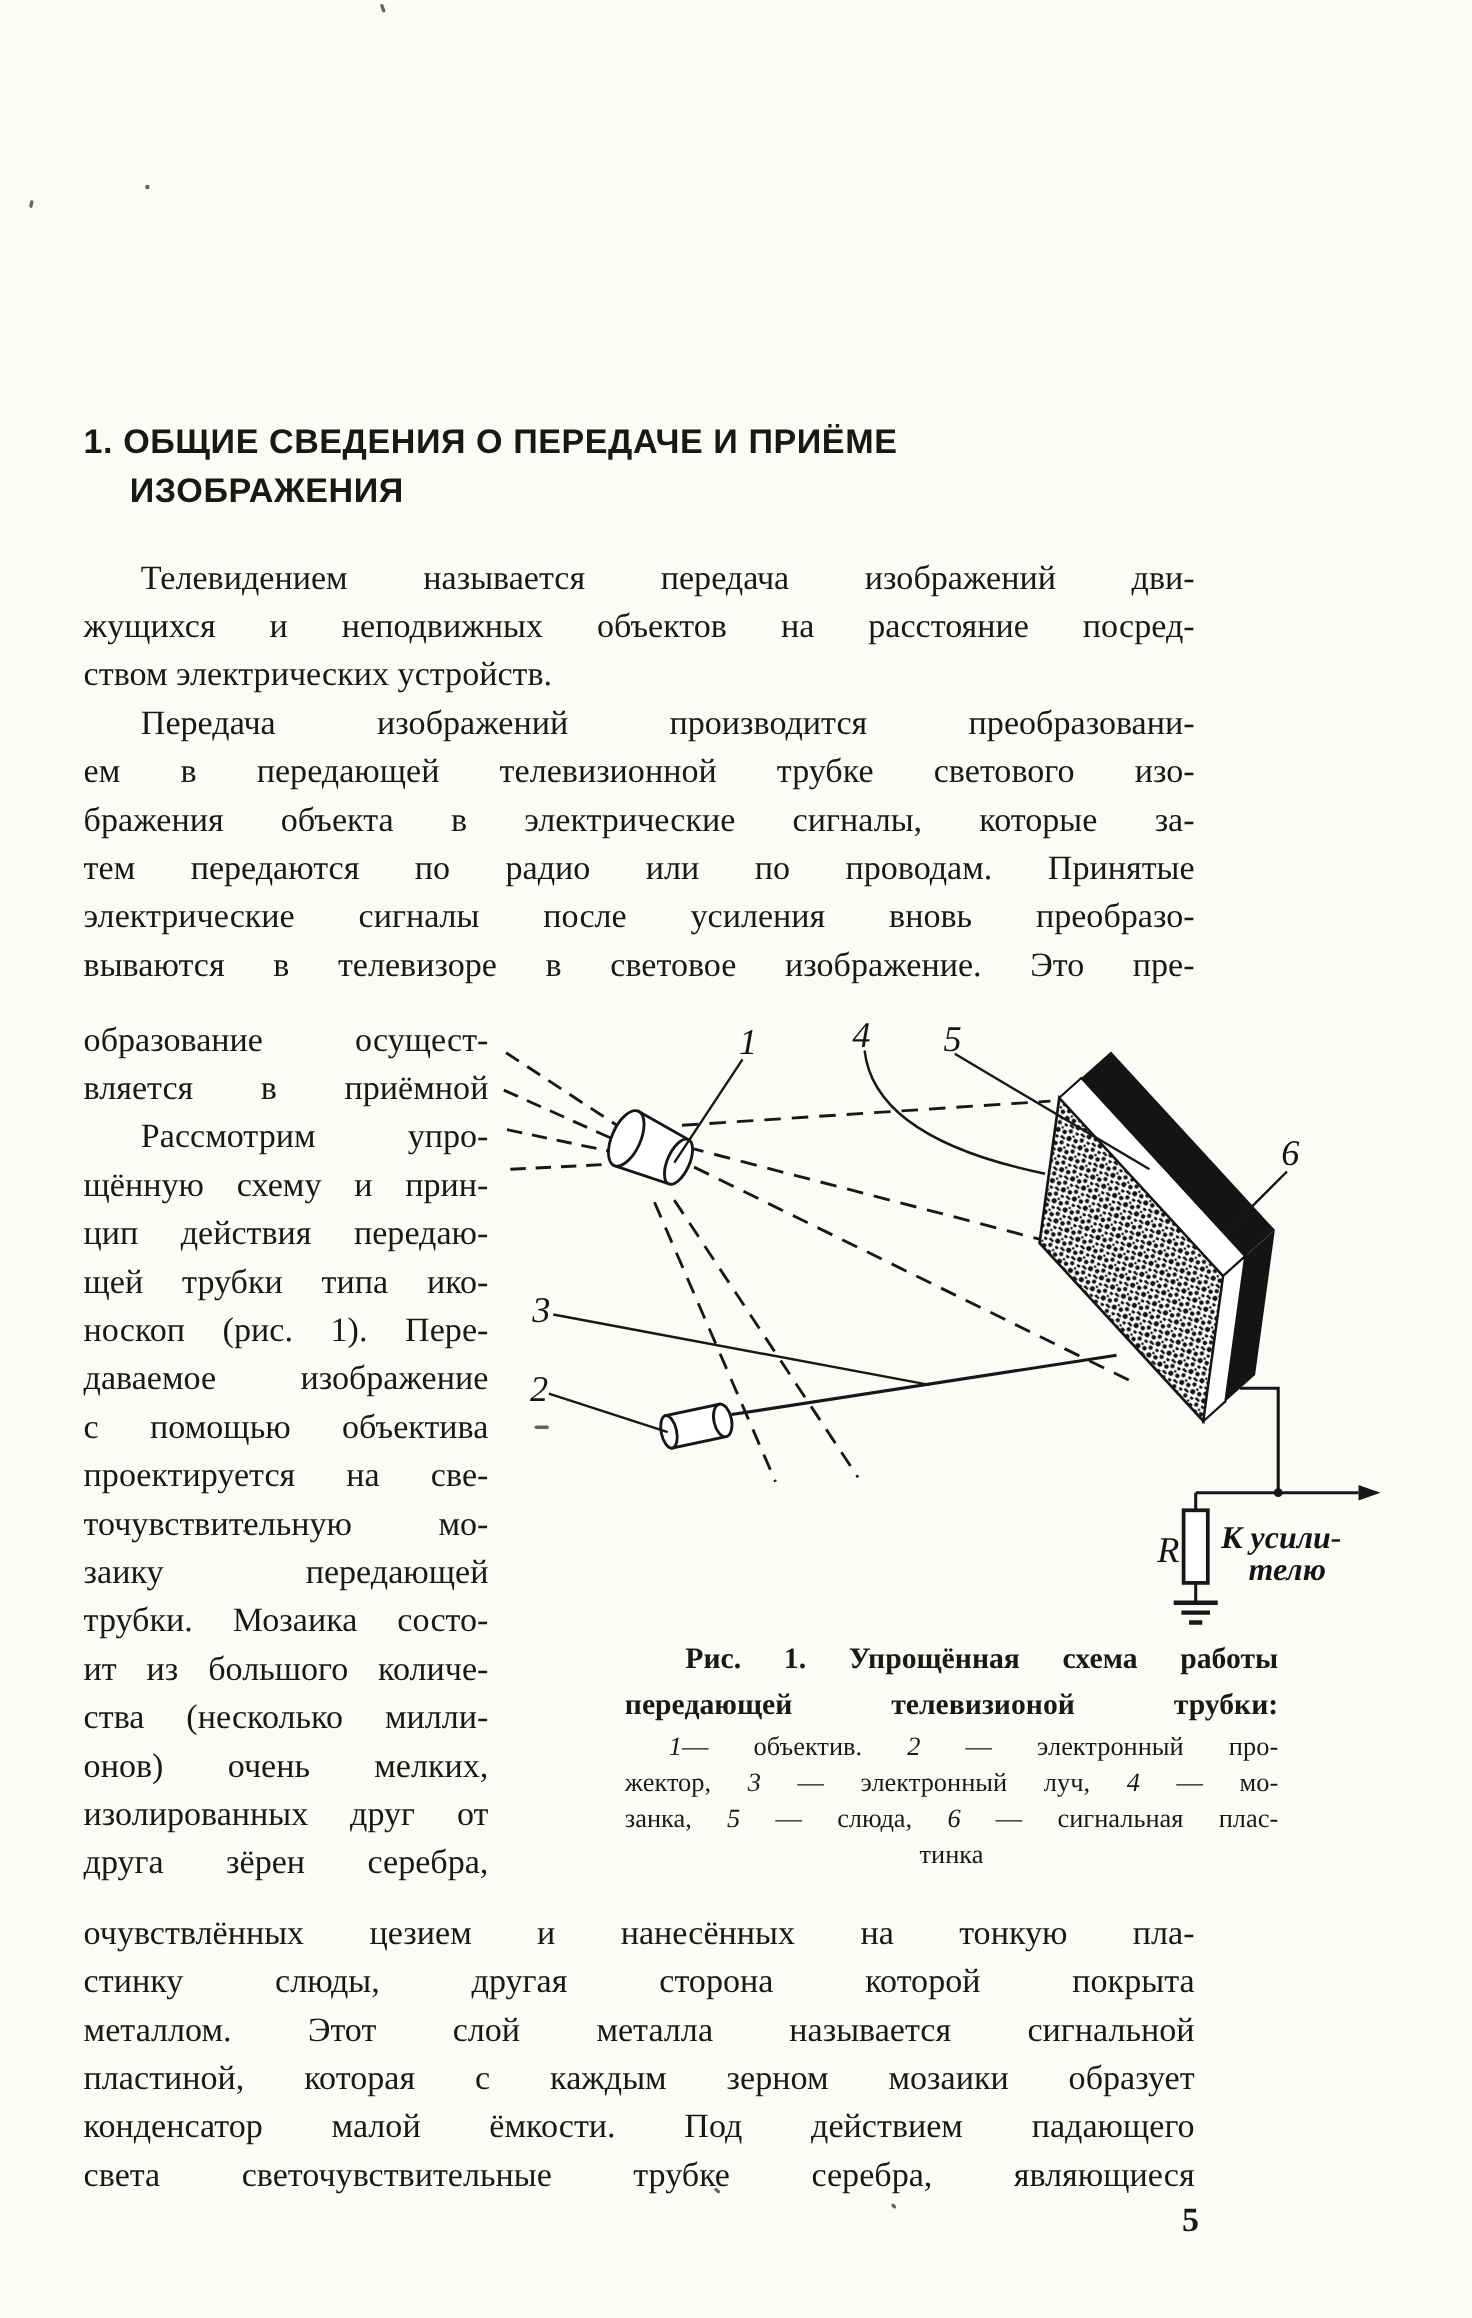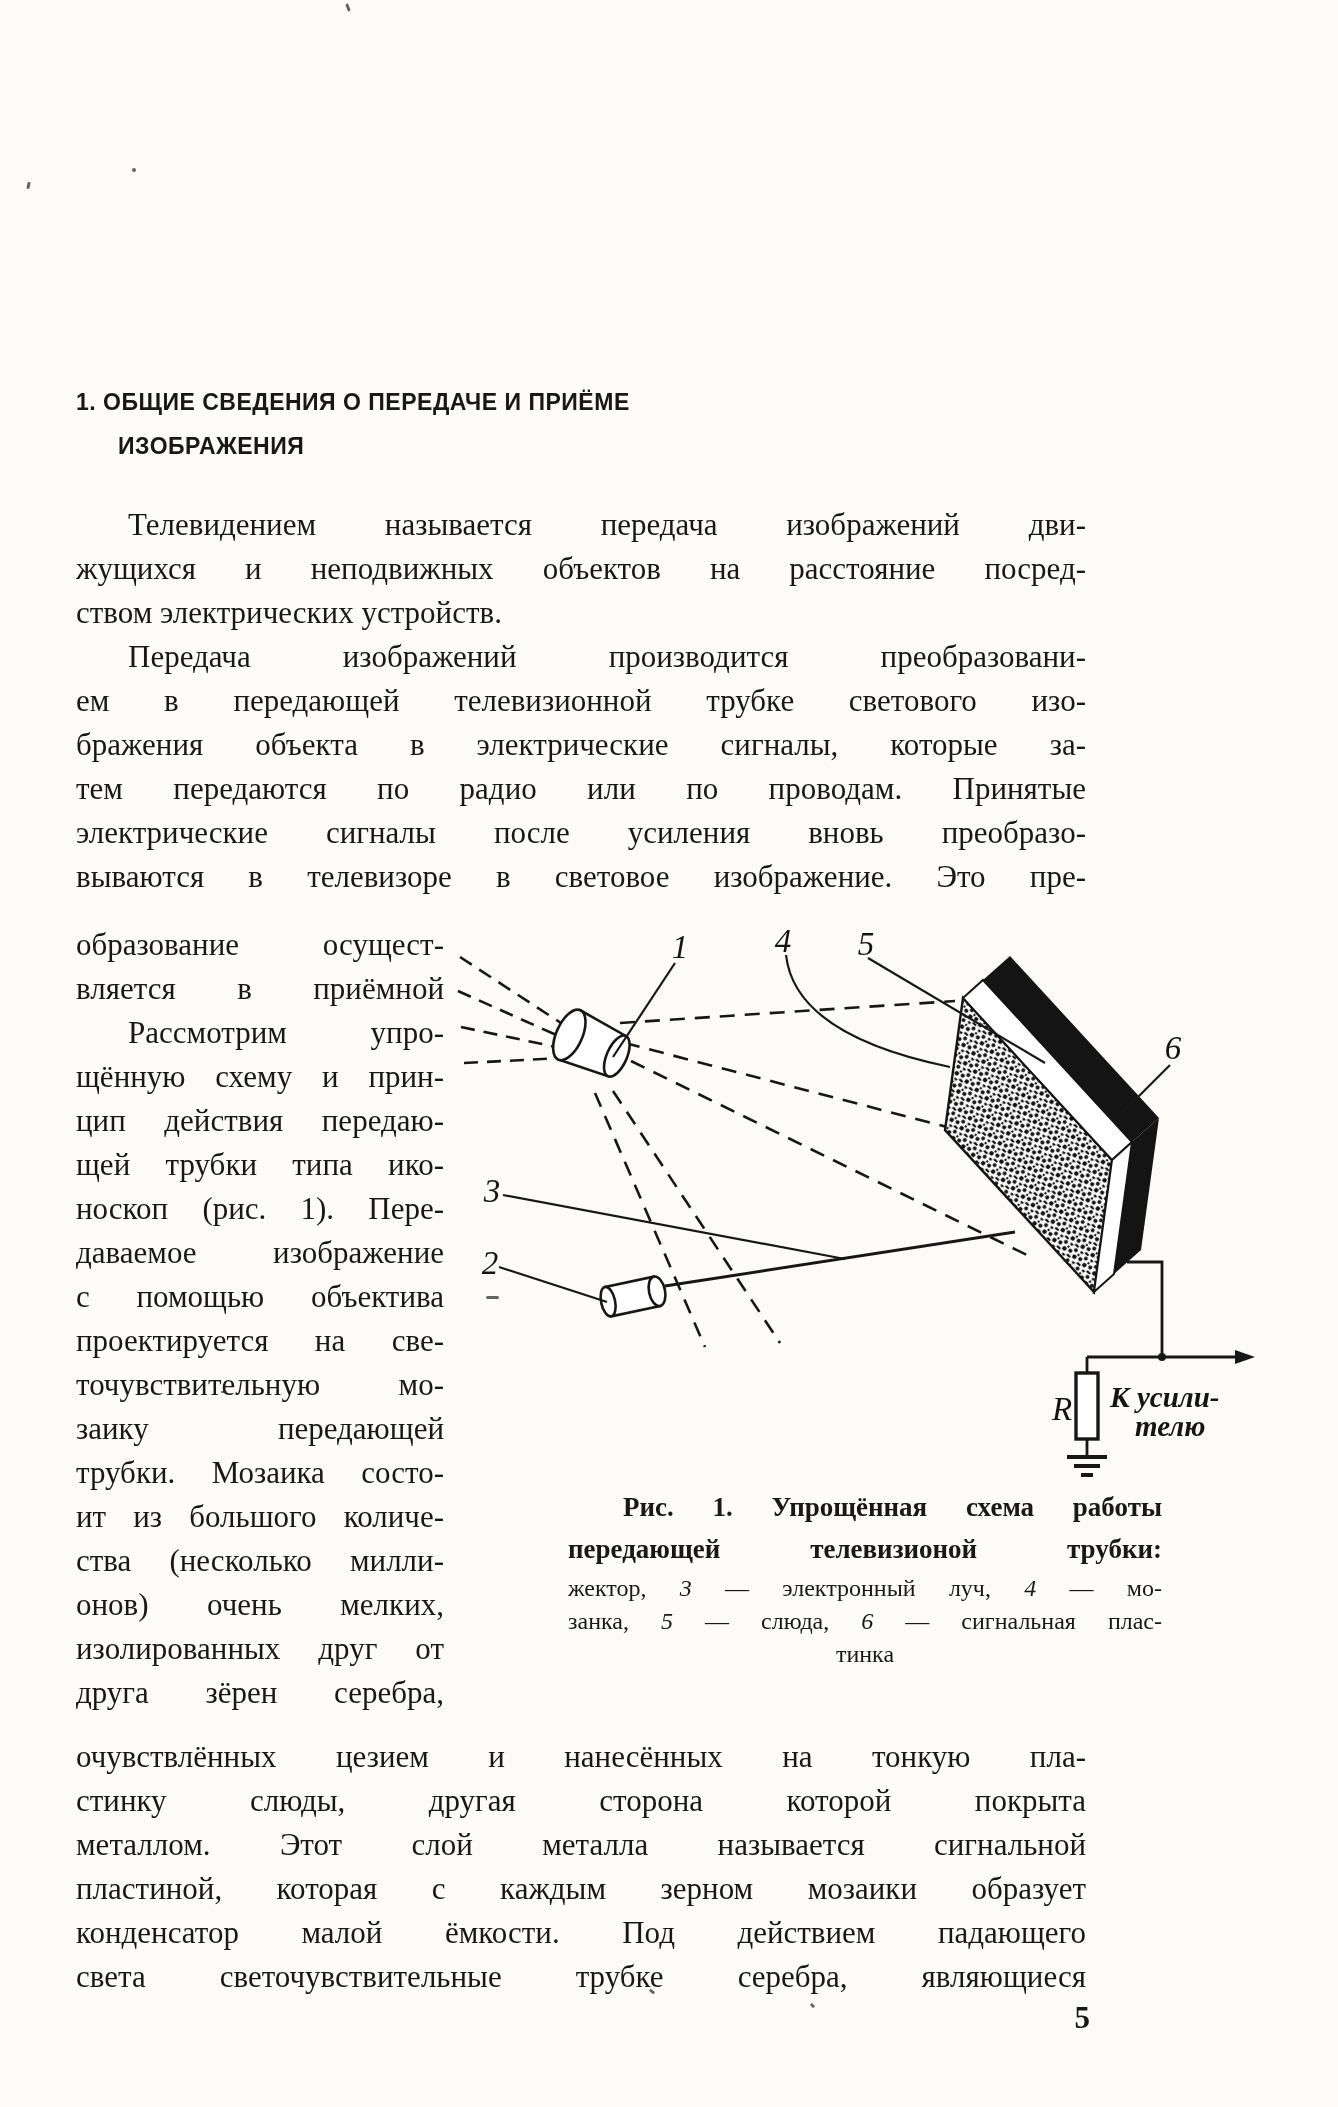--- a/index.html
+++ b/index.html
@@ -10,21 +10,21 @@
   .tl{font-size:31px;line-height:44px;}
   .jl{text-align:justify;text-align-last:justify;}
   .ll{text-align:left;text-align-last:left;}
   .ind{text-indent:52px;}
   .blk-para1{left:76px;top:503px;width:1010px;}
   .blk-para2{left:76px;top:635px;width:1010px;}
   .blk-narrow{left:76px;top:899px;width:368px;margin-top:24px;}
   .blk-full2{left:76px;top:1735px;width:1010px;}
   
   .heading{left:76px;top:380px;width:980px;font-family:"Liberation Sans",sans-serif;
-           font-weight:bold;font-size:23px;line-height:44px;letter-spacing:0.5px;}
+           font-weight:bold;font-size:31px;line-height:44px;letter-spacing:0.5px;}
   .heading .h2{padding-left:42px;}
   
   .caption{left:568px;top:1486px;width:594px;font-weight:bold;font-size:27px;line-height:42px;}
   .caption .c1{text-align:justify;text-align-last:justify;text-indent:55px;}
   .caption .c2{text-align:justify;text-align-last:justify;}
   .legend{left:568px;top:1572px;width:594px;font-size:24px;line-height:33px;}
   .legend .lg{text-align:justify;text-align-last:justify;}
   .legend .lg1{text-indent:40px;}
   .legend .lgc{text-align:right;text-align-last:center;}
   .legend .it{font-style:italic;}
@@ -180,20 +180,21 @@
       </g>
     </svg>
   </div>
 
   <div class="abs caption">
     <div class="c1">Рис. 1. Упрощённая схема работы</div>
     <div class="c2">передающей телевизионой трубки:</div>
   </div>
 
   <div class="abs legend">
+    <div class="lg lg1"><span class="it">1</span><span>— объектив. </span><span class="it">2</span><span> — электронный про-</span></div>
     <div class="lg"><span>жектор, </span><span class="it">3</span><span> — электронный луч, </span><span class="it">4</span><span> — мо-</span></div>
     <div class="lg"><span>занка, </span><span class="it">5</span><span> — слюда, </span><span class="it">6</span><span> — сигнальная плас-</span></div>
     <div class="lgc"><span>тинка</span></div>
   </div>
 
   <div class="abs pageno">5</div>
 
   <div class="speck" style="left:344px;top:6px;width:8px;height:3px;transform:rotate(70deg);"></div>
   <div class="speck" style="left:132px;top:168px;width:4px;height:4px;"></div>
   <div class="speck" style="left:27px;top:182px;width:3px;height:7px;transform:rotate(12deg);"></div>

